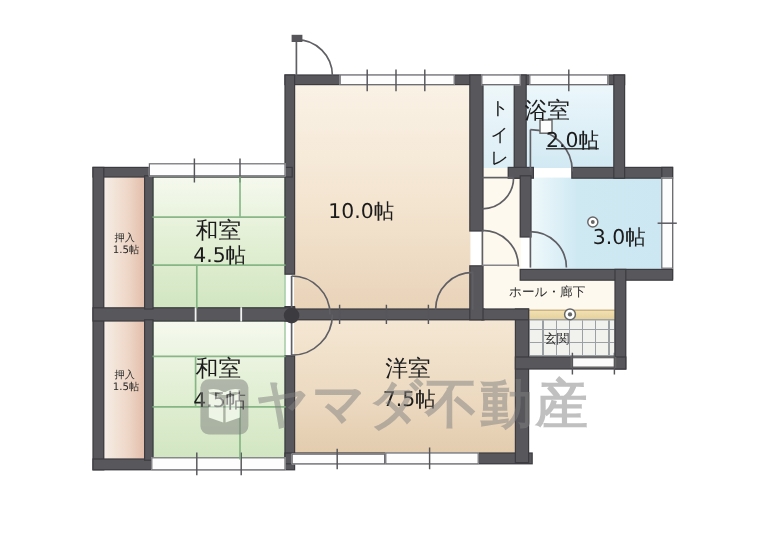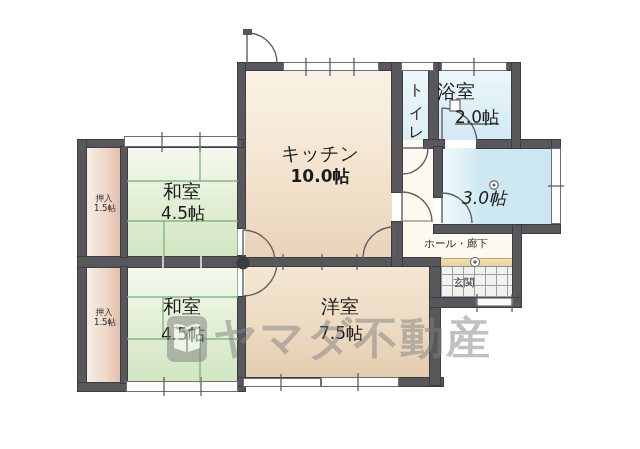--- a/index.html
+++ b/index.html
@@ -158,29 +158,28 @@
       <rect x="476" y="298" width="37" height="8" fill="#fbfbfb" stroke="#666" stroke-width="1.2"></rect>
       <path d="M477 294 V312 M512 294 V312" stroke="#55555a" stroke-width="1.2"></path>
     </g>
 
     <g stroke="#7eb07e" stroke-width="1.4" opacity="0.9" fill="none">
       <path d="M127 181 H238 M127 221 H238 M200 147 V181 M164 221 V257"></path>
       <path d="M127 297 H238 M127 339 H238 M163 297 V339 M200 339 V383"></path>
     </g>
   </svg>
 
-  <div class="lb nm" style="left:320px;top:154px;">キッチン</div>
-  <div class="lb sz" style="left:320px;top:176px;font-weight:bold;">10.0帖</div>
+  <div class="lb sz" style="left:301px;top:176px;">10.0帖</div>
 
   <div class="lb vert" style="left:416px;top:105px;">トイレ</div>
 
   <div class="lb nm" style="left:456px;top:92px;">浴室</div>
   <div class="lb sz" style="left:477px;top:117px;text-decoration:underline;">2.0帖</div>
 
-  <div class="lb sz" style="left:484px;top:198px;font-style:italic;">3.0帖</div>
+  <div class="lb sz" style="left:516px;top:198px;">3.0帖</div>
 
   <div class="lb sm" style="left:456px;top:244px;">ホール・廊下</div>
   <div class="lb sm" style="left:464px;top:283px;">玄関</div>
 
   <div class="lb nm" style="left:182px;top:192px;">和室</div>
   <div class="lb sz" style="left:183px;top:213px;">4.5帖</div>
 
   <div class="lb nm" style="left:182px;top:307px;">和室</div>
   <div class="lb sz" style="left:183px;top:334px;">4.5帖</div>
 

